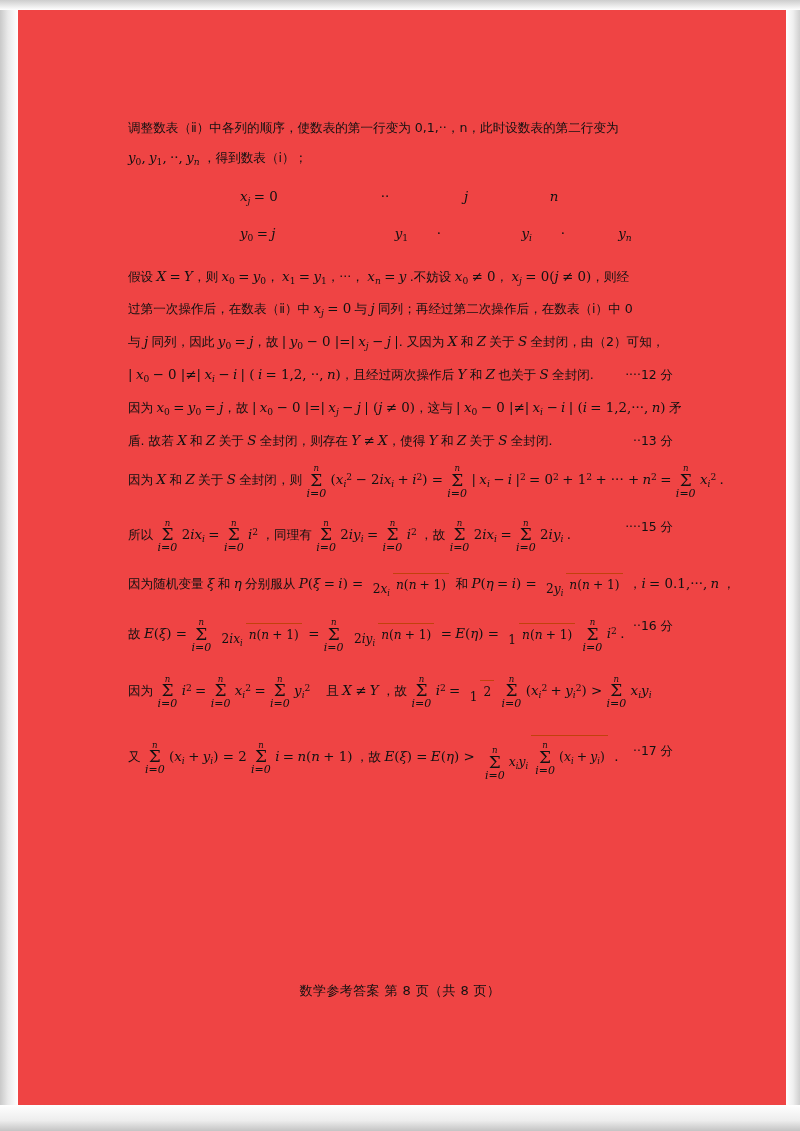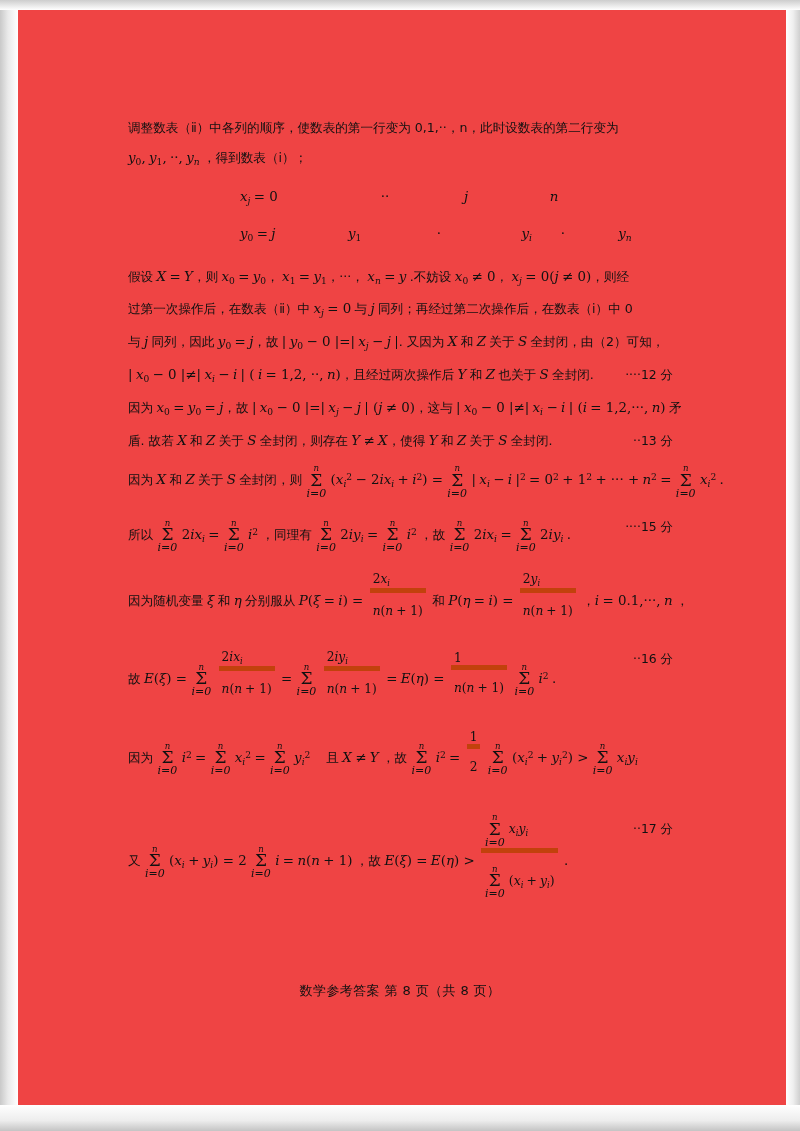--- a/index.html
+++ b/index.html
@@ -94,28 +94,28 @@
     font-family: "DejaVu Serif", serif;
     line-height: 1;
     margin: 0 1px;
   }
   .sum .top { font-size: 8.6px; font-style: italic; margin-bottom: -1px; }
   .sum .sig { font-size: 17px; }
   .sum .bot { font-size: 11px; font-style: italic; margin-top: -1px; }
   
   .frac {
     display: inline-flex;
-    flex-direction: column;
-    align-items: flex-start;
+    flex-direction: row;
+    align-items: flex-end;
     vertical-align: middle;
     margin: 0 3px;
     line-height: 1.12;
   }
   .frac .num { font-size: 12.2px; padding: 0 3px; }
-  .frac .den { font-size: 12.2px; padding: 12px 3px; border-top: 5px solid #c2410c; }
+  .frac .den { font-size: 12.2px; padding: 5px 3px; border-top: 1px solid #c2410c; }
   .frac-big .num, .frac-big .den { font-size: 12.4px; }
   .footer {
     position: absolute;
     left: 0;
     bottom: 131px;
     width: 800px;
     text-align: center;
     font-family: "DejaVu Sans", "Liberation Sans", sans-serif;
     font-size: 13px;
     color: #111;
@@ -145,21 +145,21 @@
 
     <div class="table-block">
       <div class="trow">
         <span class="tcell first"><span class="mi">x</span><sub class="mi">j</sub> <span class="mn">= 0</span></span>
         <span class="tcell dots"><span class="mn">··</span></span>
         <span class="tcell" style="text-align:center;"><span class="mi">j</span></span>
         <span class="tcell" style="text-align:center;"><span class="mi">n</span></span>
       </div>
       <div class="trow">
         <span class="tcell first"><span class="mi">y</span><sub class="mn">0</sub> <span class="mn">=</span> <span class="mi">j</span></span>
-        <span class="tcell" style="width:60px;text-align:left;"><span class="mi">y</span><sub class="mn">1</sub></span>
+        <span class="tcell" style="width:60px;text-align:right;"><span class="mi">y</span><sub class="mn">1</sub></span>
         <span class="tcell" style="width:62px;text-align:center;"><span class="mn">·</span></span>
         <span class="tcell" style="width:62px;text-align:right;"><span class="mi">y</span><sub class="mi">i</sub></span>
         <span class="tcell" style="width:62px;text-align:center;"><span class="mn">·</span></span>
         <span class="tcell" style="width:62px;text-align:center;"><span class="mi">y</span><sub class="mi">n</sub></span>
       </div>
     </div>
 
 
     <div class="line">
       <span class="cn">假设</span> <span class="mi">X</span> <span class="mn">=</span> <span class="mi">Y</span><span class="cn">，则</span>

